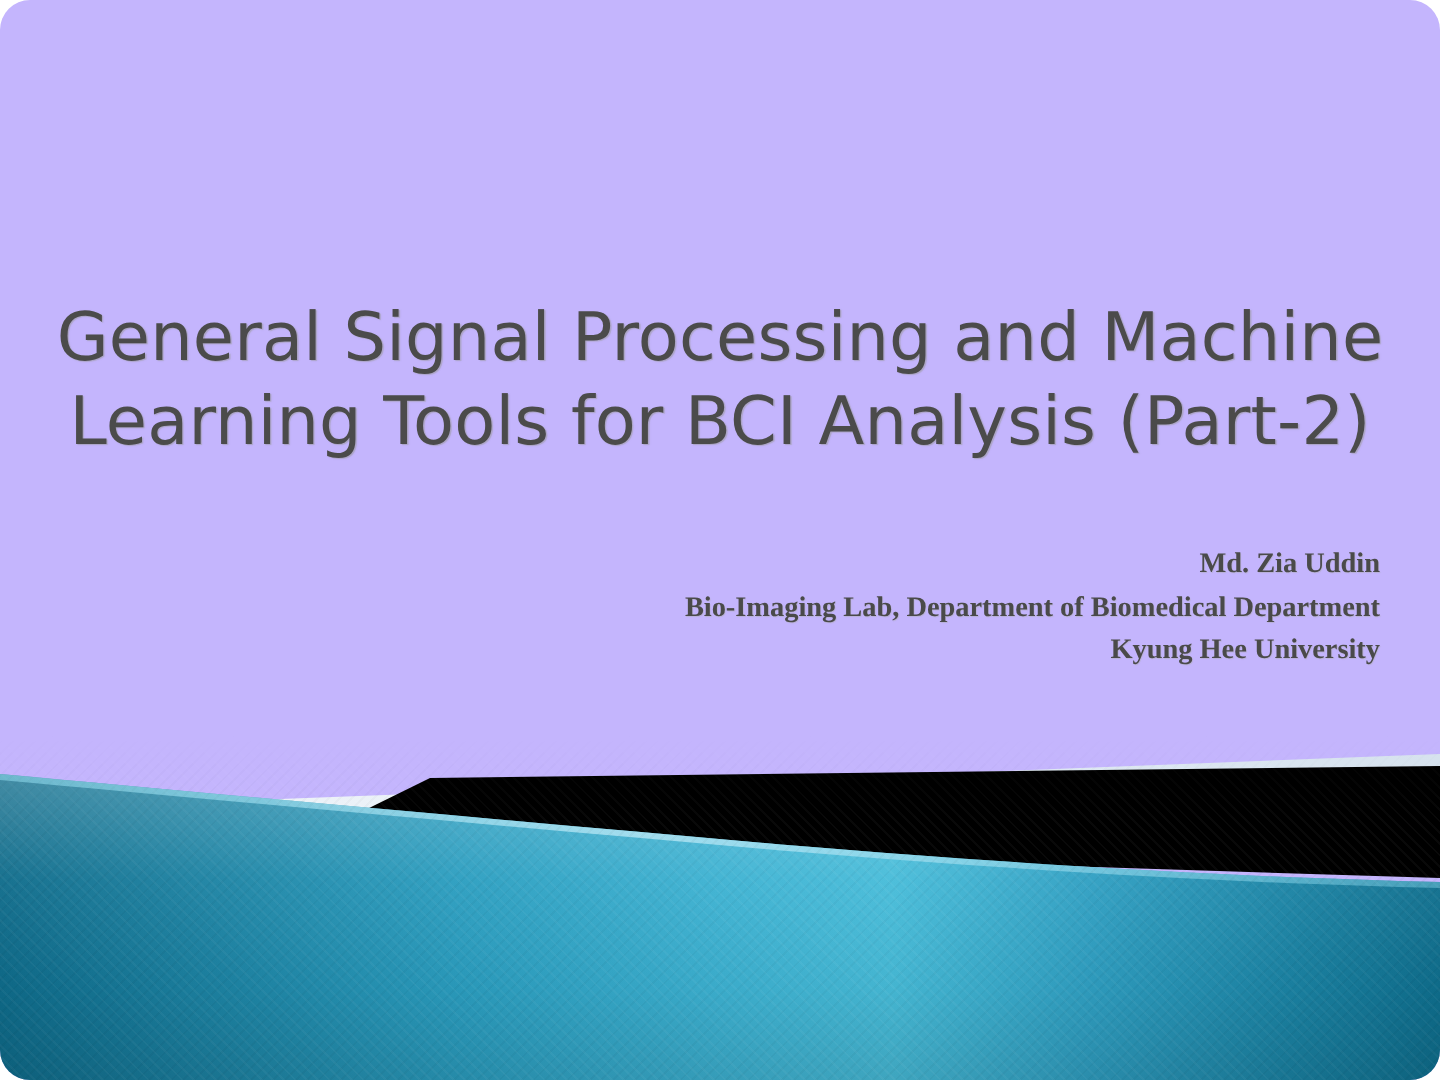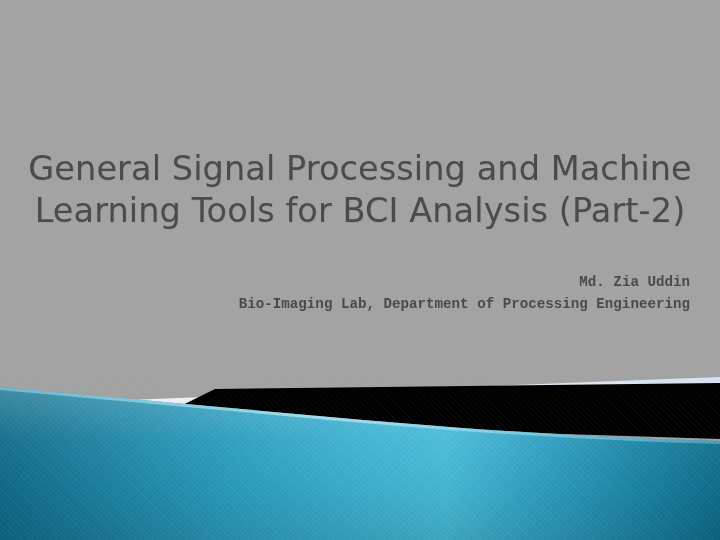--- a/index.html
+++ b/index.html
@@ -11,22 +11,23 @@
     width: 720px;
     height: 540px;
     overflow: hidden;
     font-family: "DejaVu Sans", sans-serif;
   }
 
   #slide {
     position: relative;
     width: 720px;
     height: 540px;
-    background: #a3a3a3;
+    background: #c4b5fd;
     overflow: hidden;
+    border-radius: 15px;
   }
 
   
   #title-block {
     position: absolute;
     left: 0;
     top: 148px;
     width: 720px;
     text-align: center;
   }
@@ -44,21 +45,21 @@
 
   
   #subtitle-block {
     position: absolute;
     right: 30px;
     top: 272px;
     text-align: right;
   }
   .subtitle-line {
     display: block;
-    font-family: Liberation Mono, monospace;
+    font-family: Liberation Serif, serif;
     font-size: 14.2px;
     font-weight: bold;
     line-height: 21.5px;
     color: #4a4a4a;
     white-space: nowrap;
     text-shadow: 0.4px 0.4px 0.4px rgba(170,170,170,0.45);
     margin-left: 12px;
   }
 
   
@@ -104,21 +105,22 @@
 
 <div id="slide">
 
   <div id="title-block">
     <span class="title-line">General Signal Processing and Machine</span>
     <span class="title-line">Learning Tools for BCI Analysis (Part-2)</span>
   </div>
 
   <div id="subtitle-block">
     <span class="subtitle-line">Md. Zia Uddin</span>
-    <span class="subtitle-line">Bio-Imaging Lab, Department of Processing Engineering</span>
+    <span class="subtitle-line">Bio-Imaging Lab, Department of Biomedical Department</span>
+    <span class="subtitle-line">Kyung Hee University</span>
   </div>
 
   <div id="bottom-graphic">
     <svg viewBox="0 0 720 175" preserveAspectRatio="none">
       <defs>
 
         <linearGradient id="tealH" x1="0" y1="0" x2="1" y2="0">
           <stop offset="0.00" stop-color="#0f6c8b"></stop>
           <stop offset="0.12" stop-color="#1a7f9f"></stop>
           <stop offset="0.32" stop-color="#2b9ec0"></stop>

